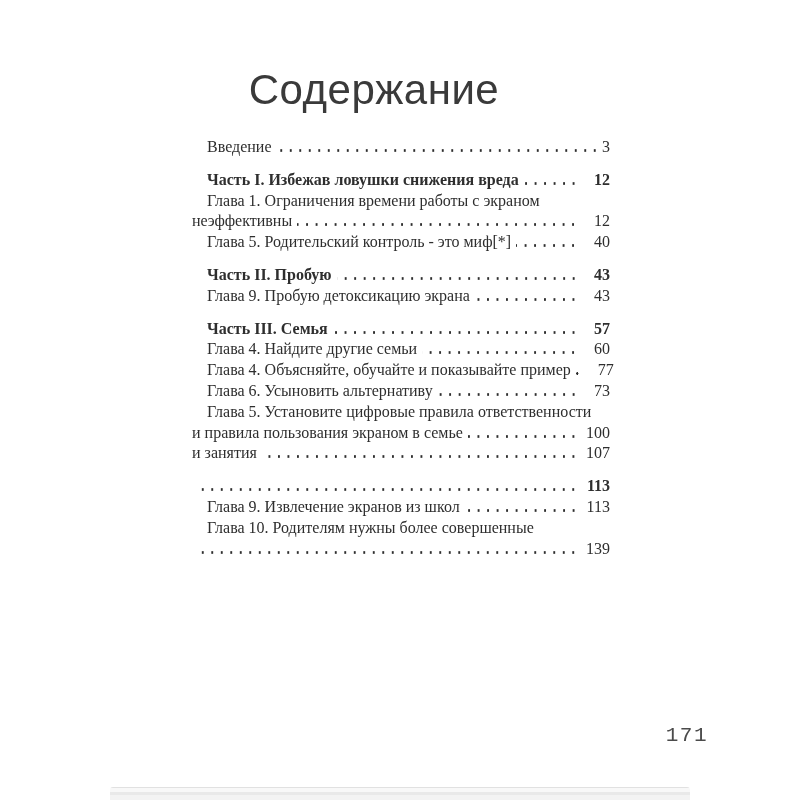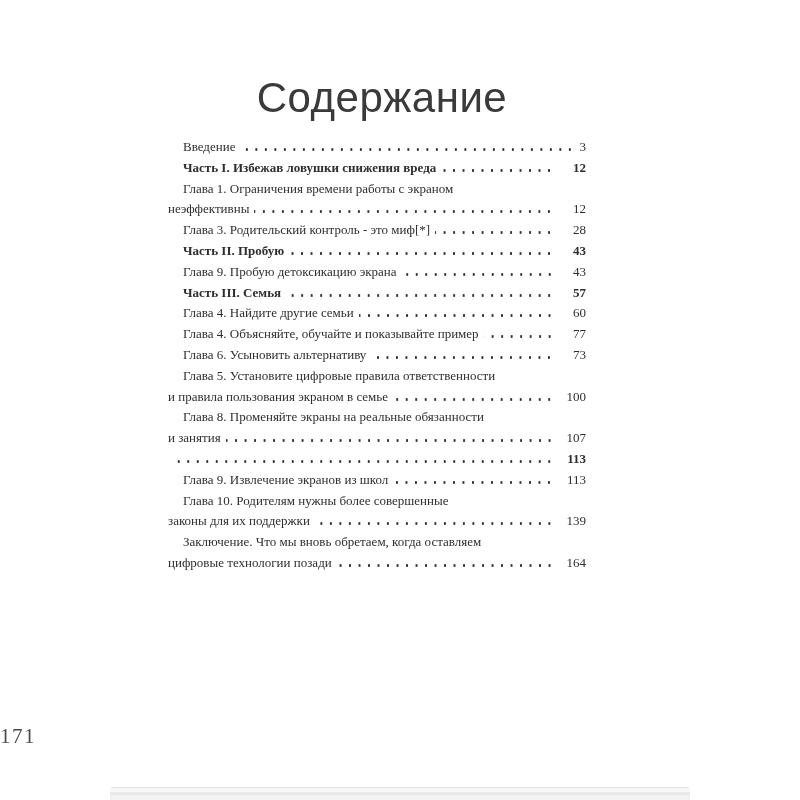--- a/index.html
+++ b/index.html
@@ -13,39 +13,40 @@
     height: 800px;
     background: #ffffff;
     overflow: hidden;
     font-family: "Liberation Serif", "DejaVu Serif", serif;
   }
   .book-title {
     position: absolute;
     top: 58px;
     left: 0;
     width: 732px;
-    margin: 16px;
+    margin: 8px;
     text-align: center;
     font-family: "Liberation Sans", "DejaVu Sans", sans-serif;
     font-weight: 400;
     font-size: 42px;
     line-height: 48px;
     letter-spacing: 0.5px;
     color: var(--title-ink, #3a3a3a);
   }
   .toc {
     position: absolute;
     top: 137px;
-    left: 168px;
+    left: 192px;
     width: 418px;
-    font-size: 13px;
+    font-size: 16px;
     line-height: 20.8px;
     color: var(--ink, #2e2e2e);
   }
   .toc-group + .toc-group {
+    margin-top: 12px;
   }
   .toc-row {
     display: flex;
     align-items: baseline;
     white-space: pre;
   }
   .toc-row.first .label { padding-left: 15px; }
   .toc-row.bold { font-weight: bold; }
   .label {
     flex: 0 0 auto;
@@ -65,22 +66,22 @@
     min-width: 26px;
     padding-left: 6px;
     text-align: right;
   }
   .toc-row.tight .page-col { padding-left: 1px; min-width: 10px; }
   .folio {
     position: absolute;
     top: 724px;
     left: 0;
     width: 708px;
-    text-align: left;
-    font-family: Liberation Serif, serif;
+    text-align: right;
+    font-family: Liberation Mono, monospace;
     font-size: 21px;
     letter-spacing: 1.5px;
     color: var(--folio-ink, #4b4b4b);
   }
   .page-stack {
     position: absolute;
     left: 110px;
     bottom: 0;
     width: 580px;
     height: 13px;
@@ -100,42 +101,37 @@
 <div class="canvas">
   <h1 class="book-title">Содержание</h1>
   <div class="toc" id="toc">
       <div class="toc-group">
         <div class="toc-row first tight"><span class="label">Введение</span><span class="leader"></span><span class="page-col">3</span></div>
       </div>
       <div class="toc-group">
         <div class="toc-row bold first"><span class="label">Часть I. Избежав ловушки снижения вреда</span><span class="leader"></span><span class="page-col">12</span></div>
         <div class="toc-row first"><span class="label">Глава 1. Ограничения времени работы с экраном</span></div>
         <div class="toc-row cont"><span class="label">неэффективны</span><span class="leader"></span><span class="page-col">12</span></div>
-        <div class="toc-row first"><span class="label">Глава 3. Родительский контроль - это миф[*]</span><span class="leader"></span><span class="page-col">28</span></div>
+        <div class="toc-row first"><span class="label">Глава 5. Родительский контроль - это миф[*]</span><span class="leader"></span><span class="page-col">40</span></div>
       </div>
       <div class="toc-group">
         <div class="toc-row bold first"><span class="label">Часть II. Пробую</span><span class="leader"></span><span class="page-col">43</span></div>
         <div class="toc-row first"><span class="label">Глава 9. Пробую детоксикацию экрана</span><span class="leader"></span><span class="page-col">43</span></div>
       </div>
       <div class="toc-group">
         <div class="toc-row bold first"><span class="label">Часть III. Семья</span><span class="leader"></span><span class="page-col">57</span></div>
         <div class="toc-row first"><span class="label">Глава 4. Найдите другие семьи</span><span class="leader"></span><span class="page-col">60</span></div>
         <div class="toc-row first"><span class="label">Глава 4. Объясняйте, обучайте и показывайте пример</span><span class="leader"></span><span class="page-col">77</span></div>
         <div class="toc-row first"><span class="label">Глава 6. Усыновить альтернативу</span><span class="leader"></span><span class="page-col">73</span></div>
         <div class="toc-row first"><span class="label">Глава 5. Установите цифровые правила ответственности</span></div>
         <div class="toc-row cont"><span class="label">и правила пользования экраном в семье</span><span class="leader"></span><span class="page-col">100</span></div>
-        <div class="toc-row first"><span class="label">Глава 8. Променяйте экраны на реальные обязанности</span></div>
         <div class="toc-row cont"><span class="label">и занятия</span><span class="leader"></span><span class="page-col">107</span></div>
       </div>
       <div class="toc-group">
         <div class="toc-row bold first"><span class="leader"></span><span class="page-col">113</span></div>
         <div class="toc-row first"><span class="label">Глава 9. Извлечение экранов из школ</span><span class="leader"></span><span class="page-col">113</span></div>
         <div class="toc-row first"><span class="label">Глава 10. Родителям нужны более совершенные</span></div>
-        <div class="toc-row cont"><span class="label">законы для их поддержки</span><span class="leader"></span><span class="page-col">139</span></div>
-      </div>
-      <div class="toc-group">
-        <div class="toc-row first"><span class="label">Заключение. Что мы вновь обретаем, когда оставляем</span></div>
-        <div class="toc-row cont"><span class="label">цифровые технологии позади</span><span class="leader"></span><span class="page-col">164</span></div>
+        <div class="toc-row cont"><span class="leader"></span><span class="page-col">139</span></div>
       </div>
     </div>
   <div class="folio">171</div>
   <div class="page-stack"></div>
 </div>
 
 </body></html>

